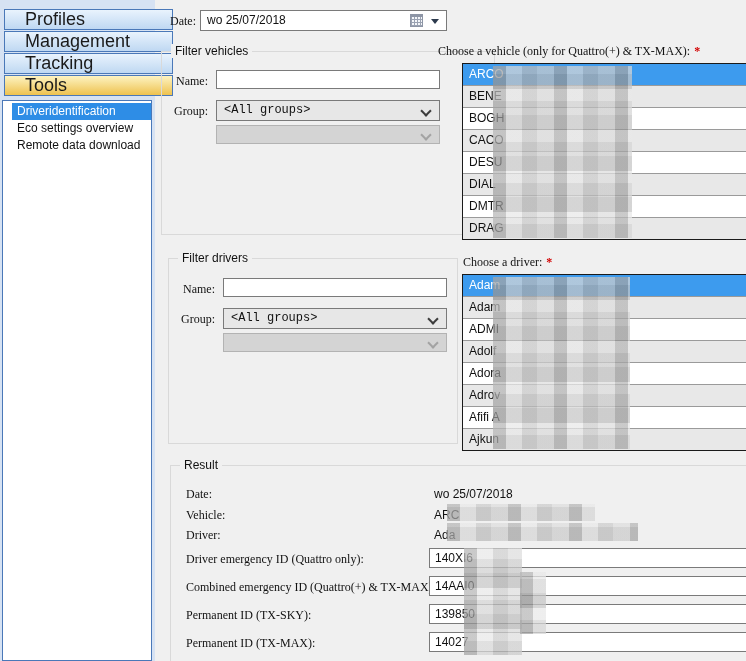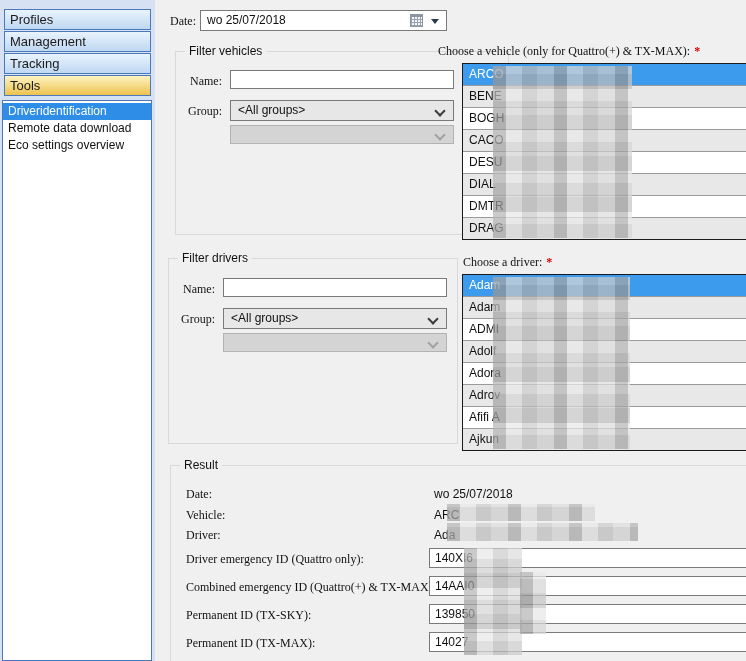--- a/index.html
+++ b/index.html
@@ -6,44 +6,44 @@
   body{
     width:746px;height:661px;position:relative;overflow:hidden;
     background:#f0f0f0;
     font-family:"Liberation Sans",sans-serif;
     font-size:12px;color:#111;
     -webkit-font-smoothing:antialiased;
   }
   
   .sidebar-bg{position:absolute;left:0;top:0;width:155px;height:661px;background:#d6e2f3;}
   .acc-header{
-    position:absolute;left:4px;width:147px;height:21px;box-sizing:border-box;
+    position:absolute;left:4px;width:169px;height:21px;box-sizing:border-box;
     border:1px solid #4a78b8;background:linear-gradient(#e9f3fd,#bfd8f2);
-    line-height:19px;padding-left:5px;font-size:13px;color:#1a1a1a;cursor:default;
+    line-height:19px;padding-left:20px;font-size:18px;color:#1a1a1a;cursor:default;
   }
   .acc-header.active{background:linear-gradient(#fdf3c2,#eec24f);}
   .submenu{
     position:absolute;left:2px;top:100px;width:150px;height:561px;box-sizing:border-box;
-    background:#ffffff;border:1px solid #4a78b8;padding-top:2px;
+    background:#ffffff;border:1px solid #4a78b8;padding-top:2px;padding-left:9px;
   }
   .menu-item{height:17px;line-height:17px;padding-left:5px;white-space:nowrap;cursor:default;}
   .menu-item.selected{background:#2e8de6;color:#fff;}
   
   .lbl{position:absolute;white-space:nowrap;color:#111;font-family:Liberation Serif, serif;}
   .textbox{
     position:absolute;box-sizing:border-box;background:#fff;border:1px solid #7a7a7a;
     font-family:"Liberation Sans",sans-serif;font-size:12px;color:#111;
     padding:0 5px;line-height:19px;
   }
   input.textbox{outline:none;}
   .groupbox{position:absolute;border:1px solid #d9d9d9;box-sizing:border-box;}
   .gb-title{position:absolute;top:-8px;left:9px;background:#f0f0f0;padding:0 4px;white-space:nowrap;}
   .combo{
     position:absolute;box-sizing:border-box;background:#e7e7e7;border:1px solid #7a7a7a;
-    line-height:19px;padding:0 22px 0 7px;cursor:default;white-space:nowrap;overflow:hidden;
+    line-height:19px;padding:0 22px 0 7px;cursor:default;white-space:nowrap;overflow:hidden;font-family:Liberation Mono, monospace;
   }
   .combo .chev{
     position:absolute;right:9px;top:6px;width:6px;height:6px;
     border-right:2px solid #3c3c3c;border-bottom:2px solid #3c3c3c;transform:rotate(45deg);
   }
   .combo.disabled{background:#d4d4d4;border-color:#b3b3b3;color:#8a8a8a;}
   .combo.disabled .chev{border-color:#a3a3a3;top:5px;}
   
   .datebox{
     position:absolute;left:200px;top:10px;width:247px;height:21px;box-sizing:border-box;
@@ -88,32 +88,32 @@
 
 <div class="sidebar-bg"></div>
 
 <div class="acc-header" style="top:9px">Profiles</div>
 <div class="acc-header" style="top:31px">Management</div>
 <div class="acc-header" style="top:53px">Tracking</div>
 <div class="acc-header active" style="top:75px">Tools</div>
 
 <div class="submenu">
   <div class="menu-item selected">Driveridentification</div>
+  <div class="menu-item">Eco settings overview</div>
   <div class="menu-item">Remote data download</div>
-  <div class="menu-item">Eco settings overview</div>
 </div>
 
 <span class="lbl" style="left:170px;top:14px">Date:</span>
 <div class="datebox">
   <span>wo 25/07/2018</span>
   <span class="cal-icon"></span>
   <span class="dd-arrow"></span>
 </div>
 
-<div class="groupbox" style="left:175px;top:51px;width:334px;height:184px">
+<div class="groupbox" style="left:161px;top:51px;width:334px;height:184px">
   <span class="gb-title">Filter vehicles</span>
   <span class="lbl" style="left:14px;top:22px">Name:</span>
   <input class="textbox" style="left: 54px; top: 18px; width: 224px; height: 19px;" value="">
   <span class="lbl" style="left:12px;top:52px">Group:</span>
   <div class="combo" style="left:54px;top:48px;width:224px;height:21px">
     <span>&lt;All groups&gt;</span>
     <span class="chev"></span>
   </div>
   <div class="combo disabled" style="left:54px;top:73px;width:224px;height:19px">
     <span></span>

